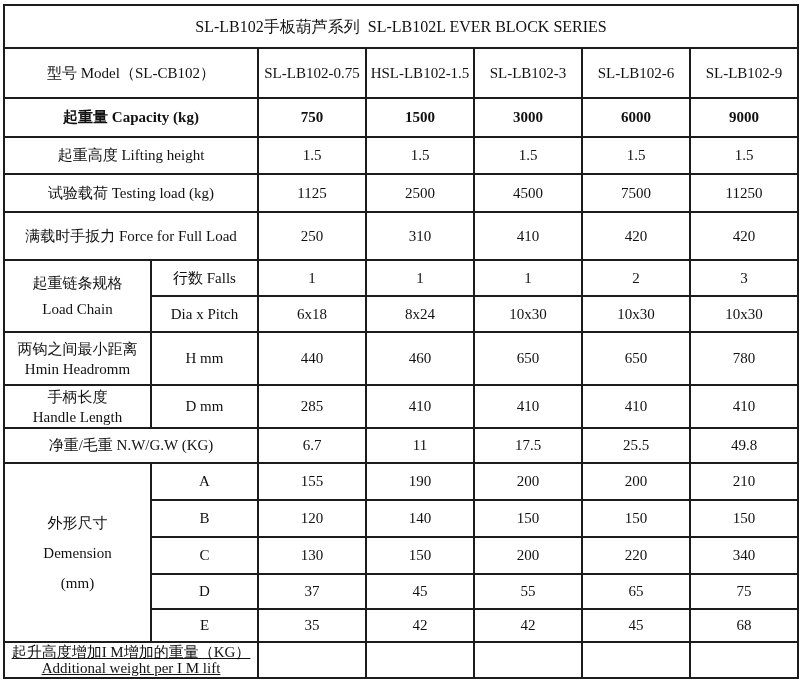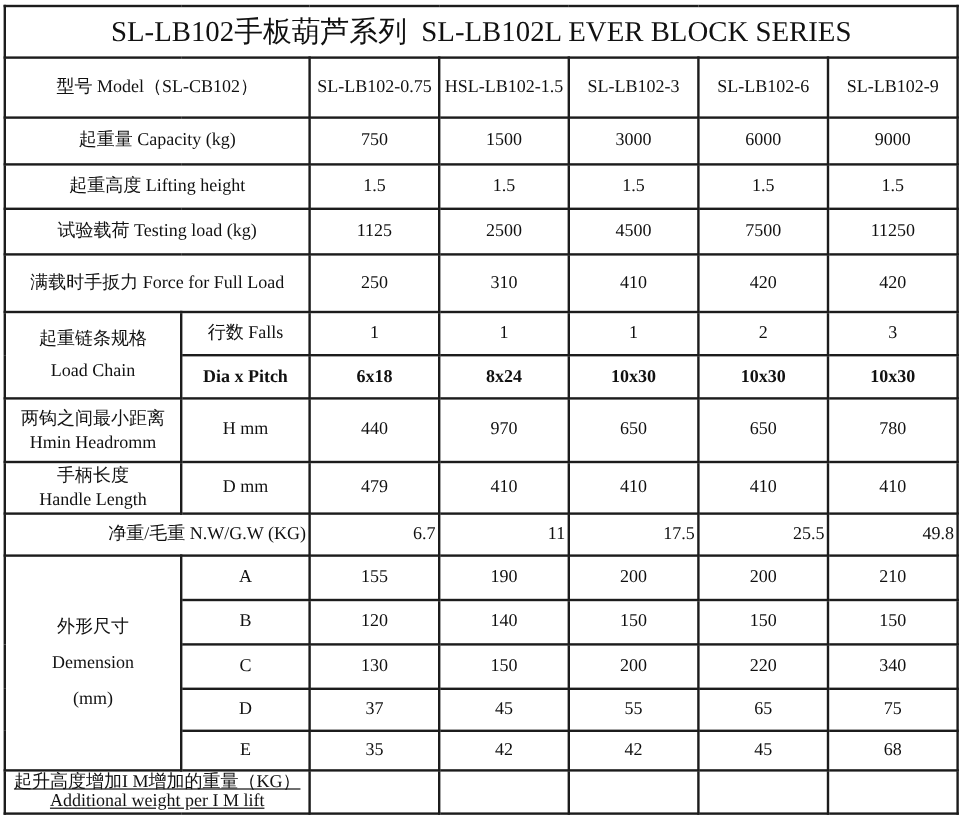--- a/index.html
+++ b/index.html
@@ -24,31 +24,31 @@
     padding: 0 2px;
     text-align: center;
     vertical-align: middle;
     color: #111111;
     font-family: "Liberation Serif", "DejaVu Serif", serif;
     font-size: 15px;
     line-height: 1.25;
     overflow: hidden;
     word-break: break-all;
   }
-  tr.title-row td   { height: 41px; font-size: 24px; white-space: pre-wrap; }
+  tr.title-row td   { height: 41px; font-size: 16px; white-space: pre-wrap; }
   tr.model-row td   { height: 48px; font-size: 15px; }
-  tr.capacity-row td{ height: 37px; }
+  tr.capacity-row td{ height: 37px; font-weight: bold; }
   tr.lifting-row td { height: 35px; }
   tr.testing-row td { height: 36px; }
   tr.force-row td   { height: 46px; text-align: center; }
   tr.falls-row td   { height: 34px; }
-  tr.dia-row td     { height: 34px; font-weight: bold; }
+  tr.dia-row td     { height: 34px; }
   tr.hmin-row td    { height: 51px; }
   tr.handle-row td  { height: 41px; }
-  tr.weight-row td  { height: 33px; text-align: right; }
+  tr.weight-row td  { height: 33px; }
   tr.dimA-row td    { height: 35px; }
   tr.dimB-row td    { height: 35px; }
   tr.dimC-row td    { height: 35px; }
   tr.dimD-row td    { height: 33px; }
   tr.dimE-row td    { height: 31px; }
   tr.bottom-row td  { height: 34px; text-decoration: underline; }
 
   td.two-line div { line-height: 20px; }
   td.chain-label div { line-height: 26px; text-align: center; }
   td.dim-label div { line-height: 30px; }
@@ -142,33 +142,33 @@
       <td>10x30</td>
     </tr>
 
     <tr class="hmin-row">
       <td class="two-line">
         <div>两钩之间最小距离</div>
         <div>Hmin Headromm</div>
       </td>
       <td>H mm</td>
       <td>440</td>
-      <td>970</td>
+      <td>460</td>
       <td>650</td>
       <td>650</td>
       <td>780</td>
     </tr>
 
     <tr class="handle-row">
       <td class="two-line">
         <div>手柄长度</div>
         <div>Handle Length</div>
       </td>
       <td>D mm</td>
-      <td>479</td>
+      <td>285</td>
       <td>410</td>
       <td>410</td>
       <td>410</td>
       <td>410</td>
     </tr>
 
     <tr class="weight-row">
       <td colspan="2">净重/毛重 N.W/G.W (KG)</td>
       <td>6.7</td>
       <td>11</td>

